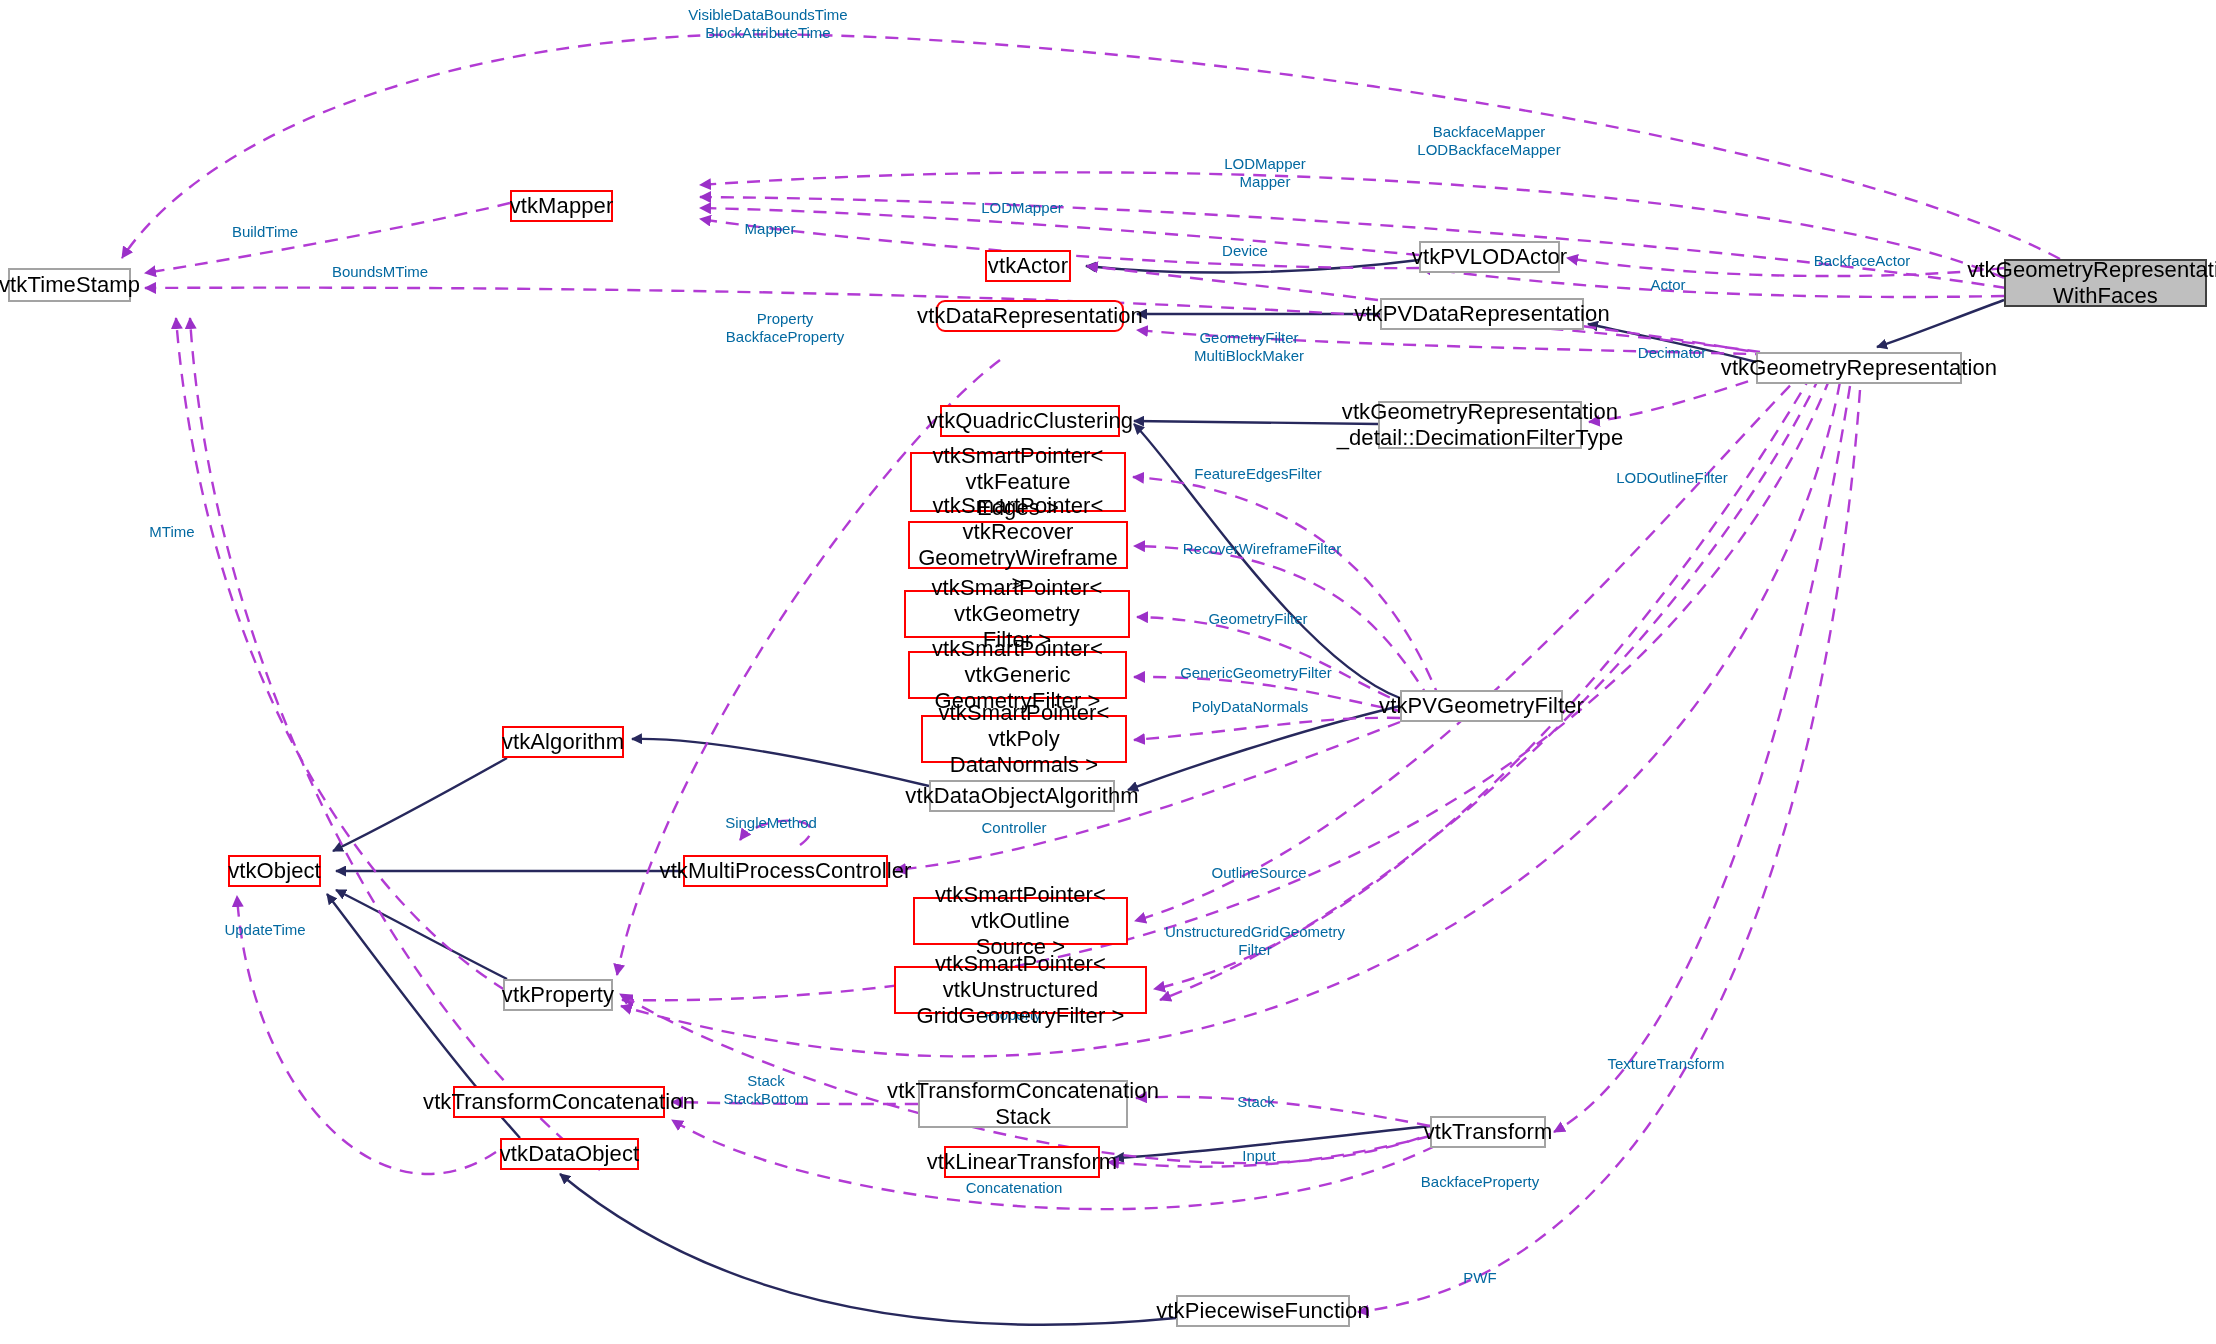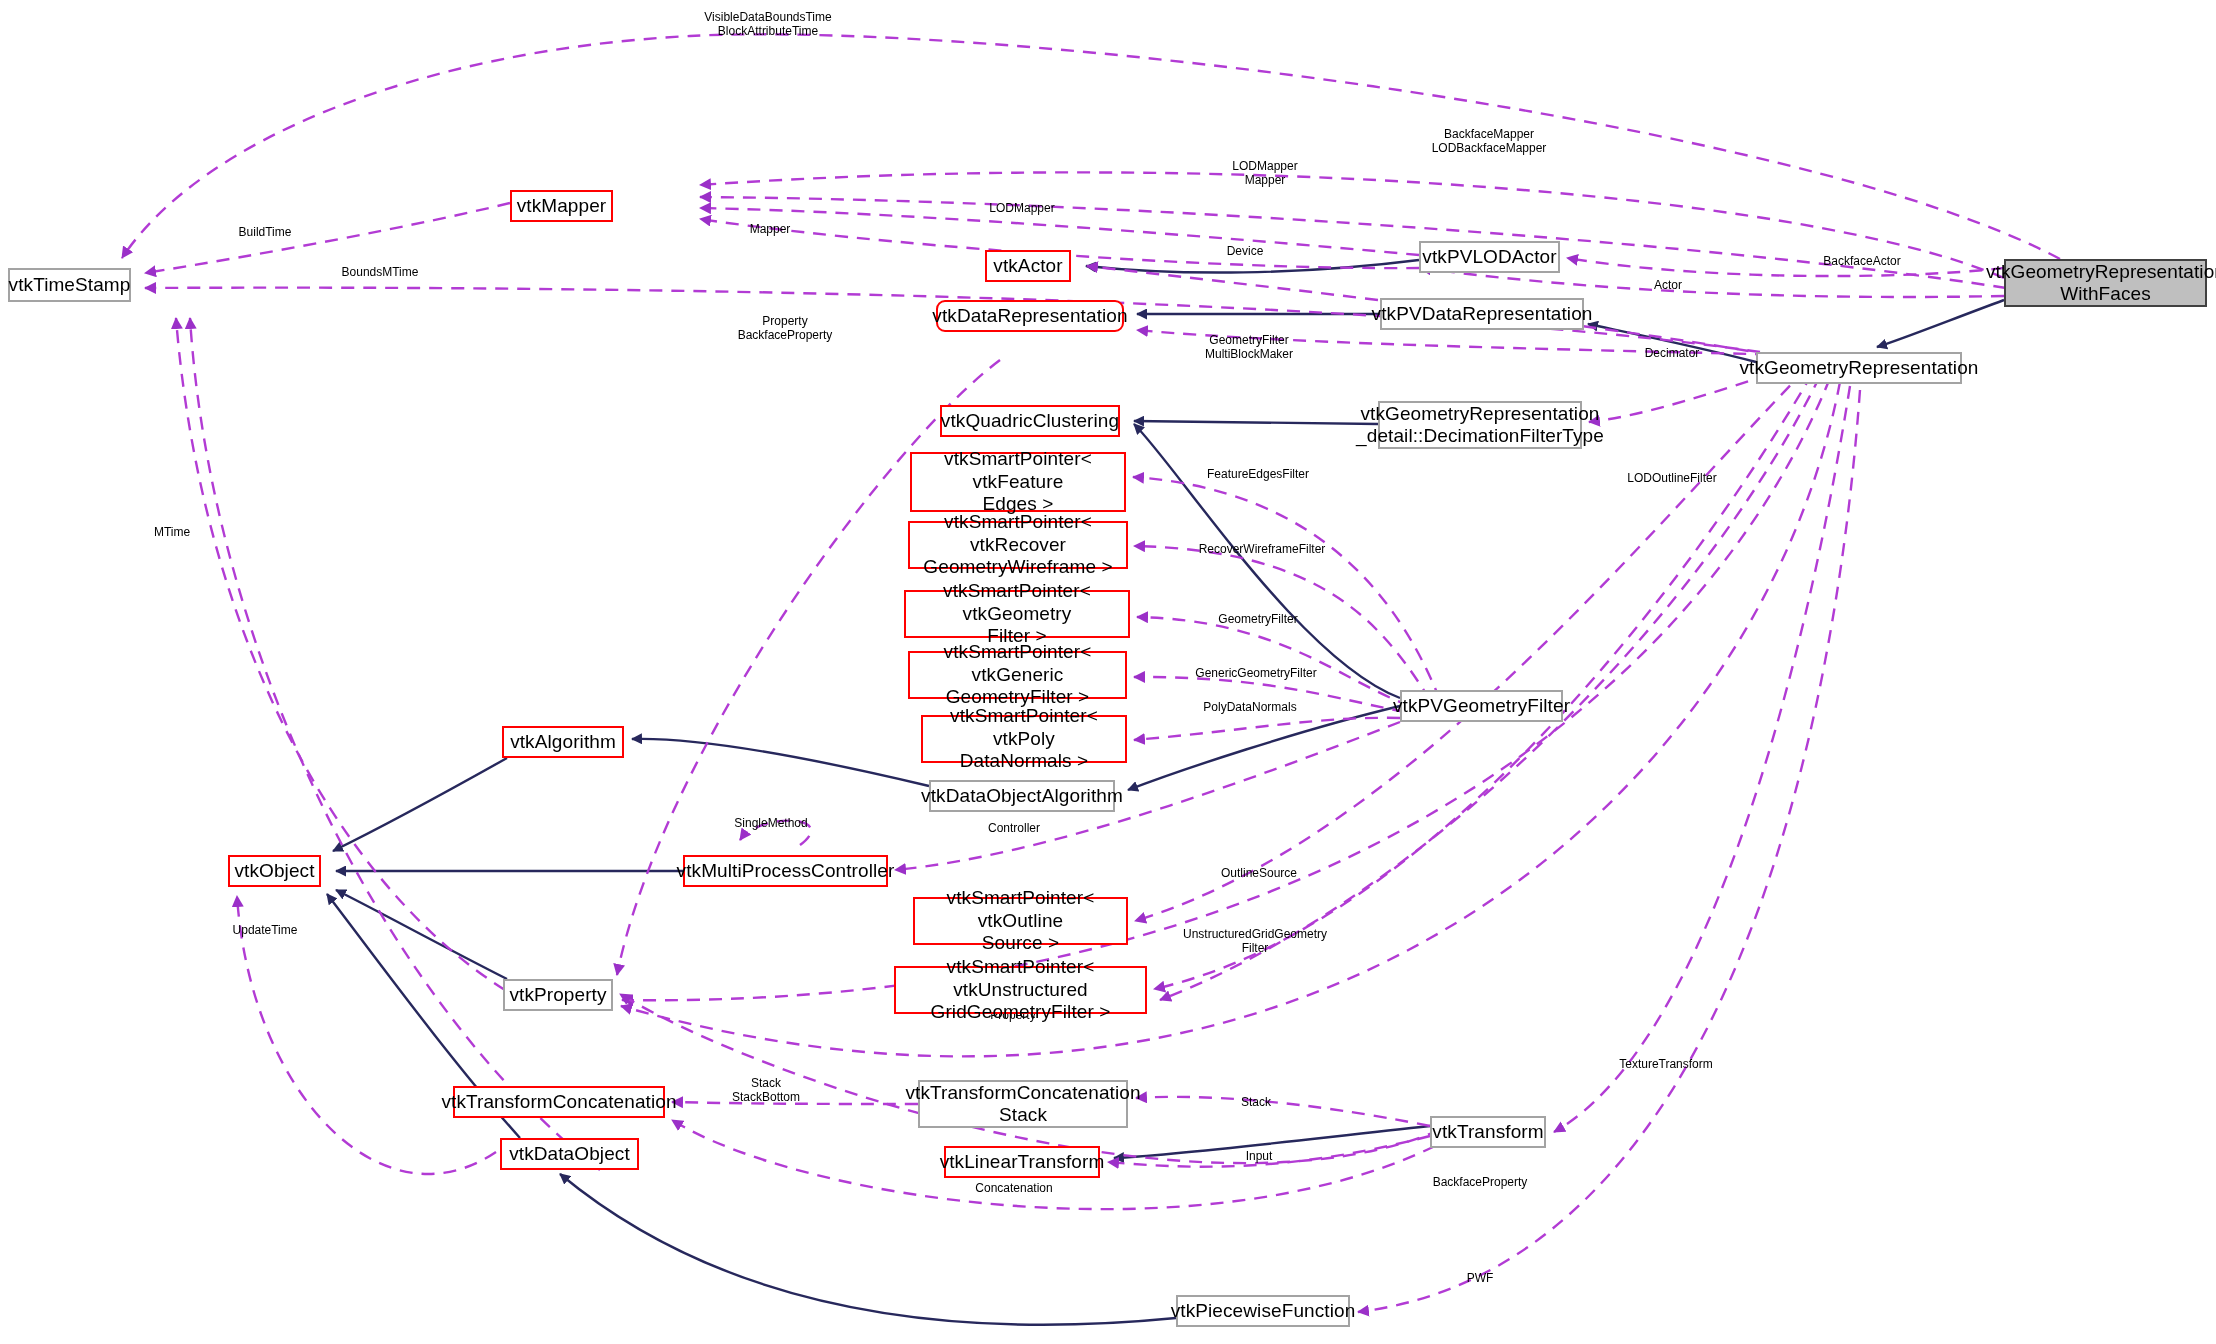--- a/index.html
+++ b/index.html
@@ -15,33 +15,33 @@
   #edges{position:absolute;left:0;top:0;width:2216px;height:1344px;}
   .node{
     position:absolute;
     box-sizing:border-box;
     display:flex;
     align-items:center;
     justify-content:center;
     text-align:center;
     background:#ffffff;
     color:#000000;
-    font-size:19px;
+    font-size:22px;
     line-height:1.18;
     letter-spacing:0.1px;
     white-space:pre-line;
     z-index:5;
   }
   .node.red{border:2px solid #ff0000;}
   .node.black{border:2px solid #a3a3a3;}
   .node.active{border:2px solid #404040;background:#bfbfbf;}
   .elabel{
     position:absolute;
-    color:#000000;
-    font-size:12px;
+    color:#0369a1;
+    font-size:15px;
     line-height:1.2;
     text-align:center;
     white-space:pre-line;
     z-index:4;
     transform:translate(-50%,-50%);
     pointer-events:none;
   }
 </style>
 </head>
 <body>

